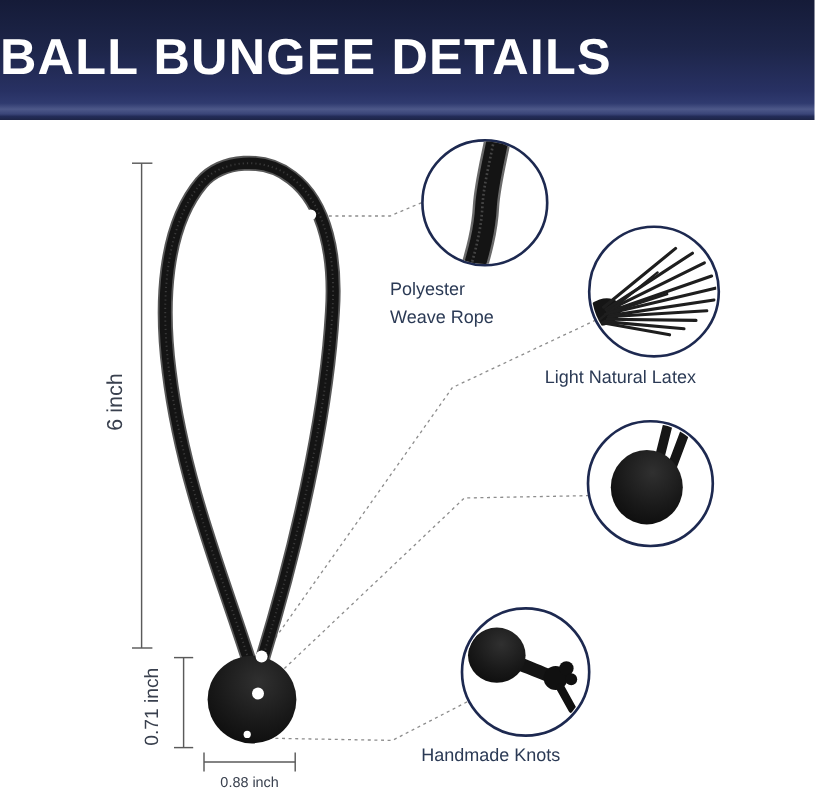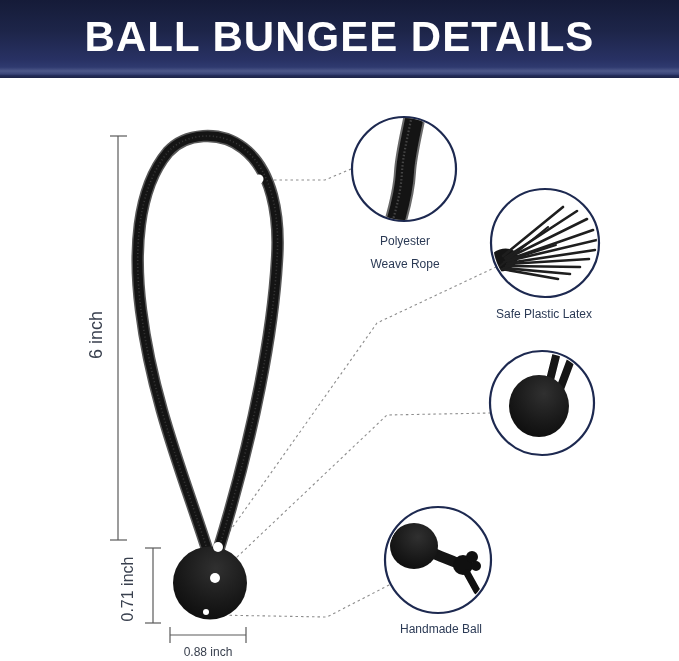--- a/index.html
+++ b/index.html
@@ -1,34 +1,34 @@
 <!DOCTYPE html>
 <html><head>
 <meta charset="utf-8">
 <style>
   html,body { margin:0; padding:0; background:#ffffff; }
   .stage {
     position:relative; width:679px; height:661px; background:#ffffff;
     font-family:"Liberation Sans", sans-serif; overflow:hidden;
   }
   .header {
-    position:absolute; left:0; top:0; width:679px; height:78px;
+    position:absolute; left:0; top:0; width:679px; height:100px;
     background:linear-gradient(180deg,
       #151b38 0%, #1d2549 40%, #283163 76%, #2f3a6f 86%,
       #4d5889 91%, #3a4578 95%, #232c58 97%, #1d2446 100%);
-    display:flex; align-items:center; justify-content:center;
+    display:flex; align-items:center; justify-content:flex-start;
   }
   .title {
     color:#ffffff; font-size:42px; font-weight:bold; letter-spacing:1px;
     line-height:1; padding-bottom:4px;
   }
   svg.art { position:absolute; left:0; top:0; }
   .label {
-    position:absolute; color:#2b3a55; font-size:12px; line-height:23px;
-    text-align:center; white-space:pre-line;
+    position:absolute; color:#2b3a55; font-size:15px; line-height:23px;
+    white-space:pre-line;
   }
   .dim {
     position:absolute; color:#39404e; text-align:center; line-height:20px;
   }
   .rot { transform:rotate(-90deg); }
 </style>
 </head>
 <body>
 
 <div class="stage">
@@ -134,20 +134,20 @@
         <circle cx="463" cy="565" r="10" fill="#101010"></circle>
         <circle cx="472" cy="557" r="6" fill="#101010"></circle>
         <circle cx="476" cy="566" r="5" fill="#101010"></circle>
         <path d="M 467 573 L 477 591" stroke="#101010" stroke-width="7" stroke-linecap="round" fill="none"></path>
       </g>
     </g>
   </svg>
 
   <div class="label" style="left:325px; top:230px; width:160px;">Polyester
 Weave Rope</div>
-  <div class="label" style="left:454px; top:303px; width:180px;">Safe Plastic Latex</div>
-  <div class="label" style="left:351px; top:618px; width:180px;">Handmade Ball</div>
+  <div class="label" style="left:454px; top:303px; width:180px;">Light Natural Latex</div>
+  <div class="label" style="left:351px; top:618px; width:180px;">Handmade Knots</div>
 
   <div class="dim rot" style="left:36px; top:325px; width:120px; font-size:18px;">6 inch</div>
   <div class="dim rot" style="left:78px; top:579px; width:100px; font-size:16px;">0.71 inch</div>
   <div class="dim" style="left:148px; top:642px; width:120px; font-size:12px;">0.88 inch</div>
 
 </div>
 
 </body></html>

